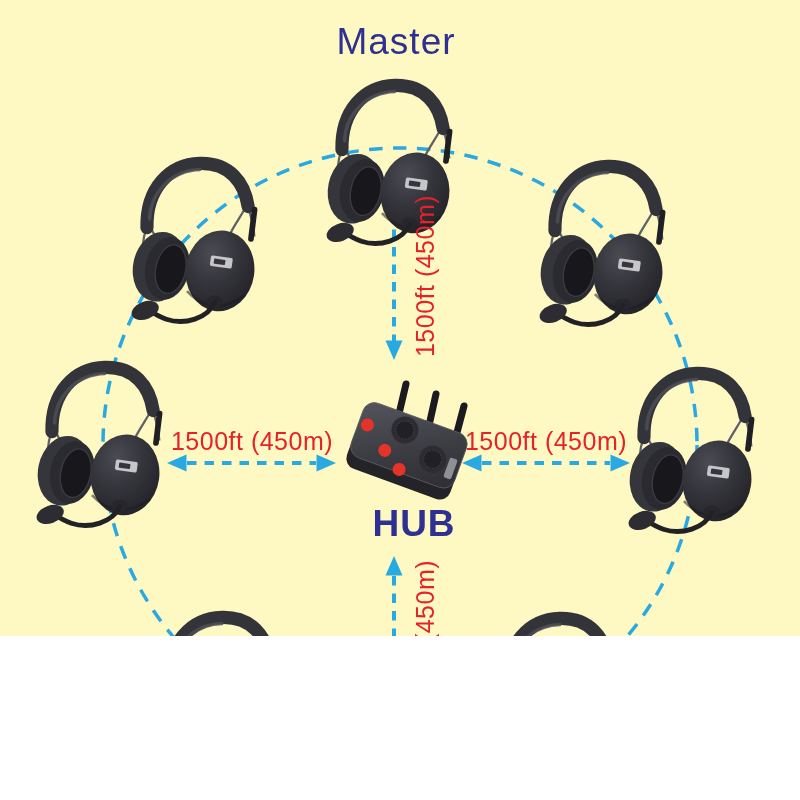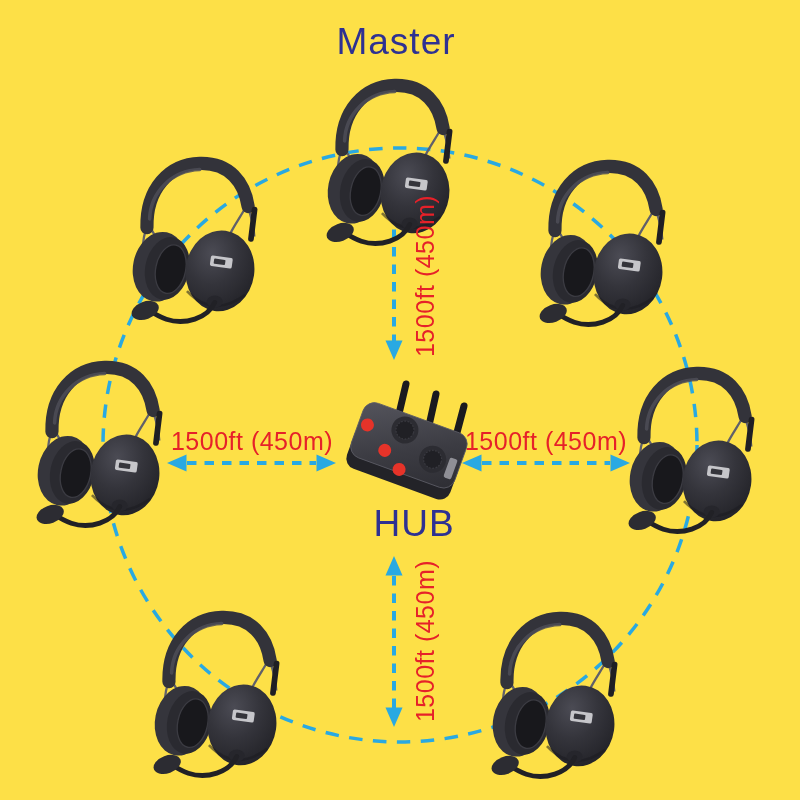--- a/index.html
+++ b/index.html
@@ -1,18 +1,18 @@
 <!DOCTYPE html>
 <html><head>
 <meta charset="utf-8">
 <title>Wireless Intercom Range Diagram</title>
 <style>
   html,body{margin:0;padding:0;background:#ffffff;}
   body{width:800px;height:800px;font-family:"Liberation Sans", sans-serif;}
-  .stage{position:relative;width:800px;height:800px;background:#fde047;overflow:hidden;}
+  .stage{position:relative;width:800px;height:636px;background:#fef9c3;overflow:hidden;}
   svg.layer{position:absolute;left:0;top:0;width:800px;height:800px;}
   .lbl{position:absolute;transform:translate(-50%,-50%);white-space:nowrap;user-select:none;}
   .lbl.node{color:#2E3192;font-size:37px;letter-spacing:1px;}
   .lbl.dist{color:#E62129;font-size:25px;letter-spacing:0.5px;}
   .lbl.dist.vert{transform:translate(-50%,-50%) rotate(-90deg);}
 </style>
 </head>
 <body>
 
 <div class="stage">
@@ -124,21 +124,21 @@
     <g>
       <use href="#headset" x="145" y="606" width="150" height="176"></use>
     </g>
     <g>
       <use href="#headset" x="483" y="607" width="150" height="176"></use>
     </g>
   </svg>
 
   <div class="lbl node" style="left:396px;top:42px;">Master</div>
 
-  <div class="lbl node" style="left:414px;top:524px;">HUB</div>
+  <div class="lbl node" style="left:414px;top:524px;font-weight:bold;">HUB</div>
 
   <div class="lbl dist vert" style="left:425px;top:276px;">1500ft (450m)</div>
 
   <div class="lbl dist" style="left:252px;top:441px;">1500ft (450m)</div>
 
   <div class="lbl dist" style="left:546px;top:441px;">1500ft (450m)</div>
 
   <div class="lbl dist vert" style="left:425px;top:641px;">1500ft (450m)</div>
 
 </div>

